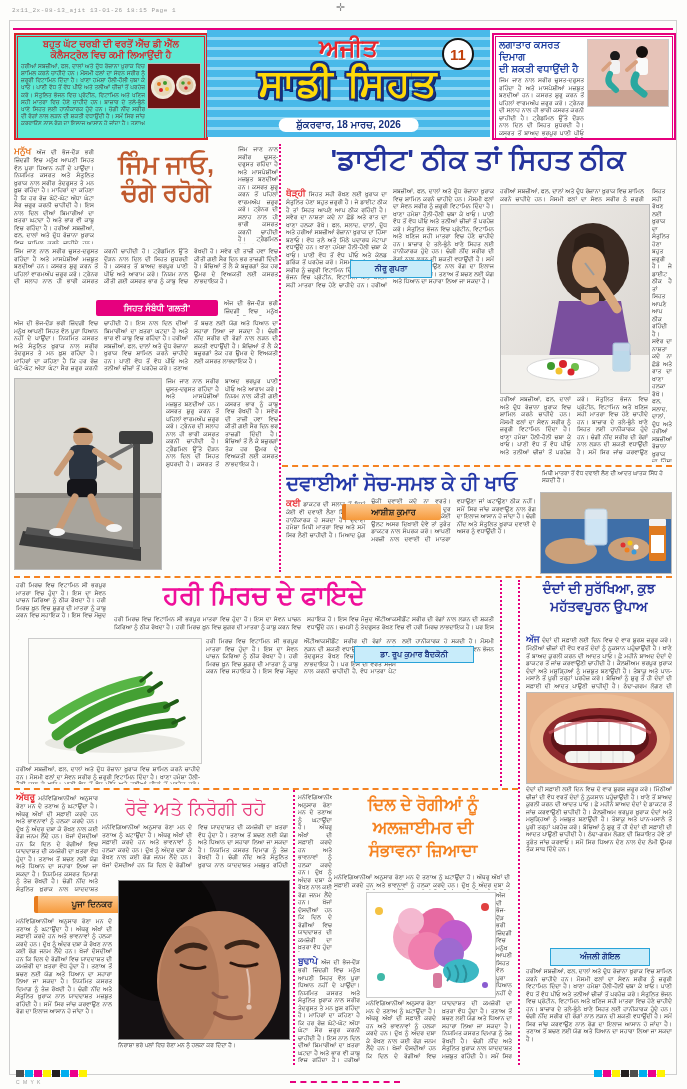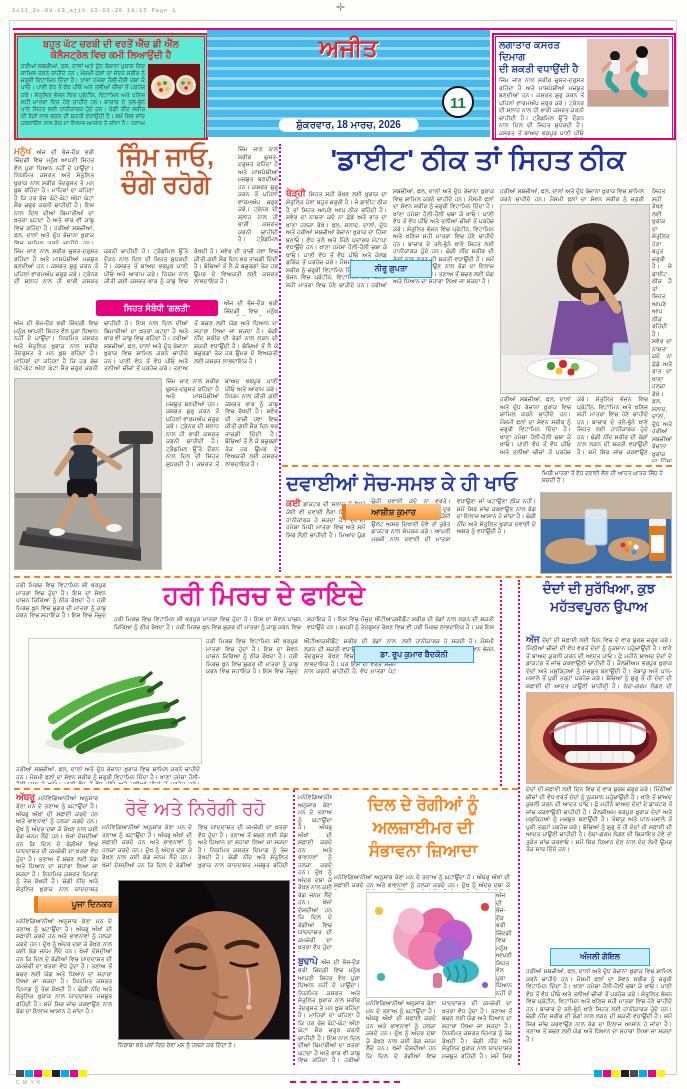--- a/index.html
+++ b/index.html
@@ -16,21 +16,21 @@
   .box-title-red{color:#d9242b;font-weight:bold;font-size:9.5px;line-height:1.15;text-align:center;}
   .box-right{left:492px;top:33px;width:180px;height:103px;border:2px solid #e6007e;background:#fff;}
   .box-right .inner{border:1px solid #e6007e;margin:1px;height:97px;padding:2px 3px;overflow:hidden;}
   .box-title-blue{color:#1e3fa0;font-weight:bold;font-size:10px;line-height:1.2;text-align:center;}
   .masthead{left:207px;top:30px;width:283px;height:107px;
     background:repeating-linear-gradient(180deg,#49b9e9 0px,#49b9e9 7px,#93d8f4 7px,#93d8f4 10px);}
   .brand{position:absolute;top:4px;left:0;width:100%;text-align:center;color:#e8262d;font-weight:bold;
          font-size:24px;text-shadow:1px 1px 0 #ffffff;}
   .pagenum{position:absolute;top:8px;right:16px;width:28px;height:28px;border-radius:50%;background:#fff;
            border:2px solid #151515;display:flex;align-items:center;justify-content:center;
-           font-weight:bold;font-size:15px;color:#15803d;margin-top:48px;}
+           font-weight:bold;font-size:15px;color:#c2410c;}
   .sehat-title{position:absolute;top:32px;left:0;width:100%;text-align:center;color:#ffd908;font-weight:bold;
        font-size:38px;letter-spacing:2px;white-space:nowrap;
        text-shadow:2px 0 0 #17317e,-2px 0 0 #17317e,0 2px 0 #17317e,0 -2px 0 #17317e,
                    2px 2px 0 #17317e,-2px -2px 0 #17317e,2px -2px 0 #17317e,-2px 2px 0 #17317e,3px 3px 0 #0e2566;}
   .datepill{position:absolute;bottom:5px;left:50%;transform:translateX(-50%);background:#fff;border-radius:10px;
             padding:1px 18px;font-size:10px;font-weight:bold;color:#17317e;white-space:nowrap;}
   
   .t6{font-size:6px;line-height:1.25;color:#222;text-align:justify;overflow:hidden;}
   .t58{font-size:5.8px;line-height:1.24;color:#4a3434;text-align:justify;overflow:hidden;}
   .cols2{column-count:2;column-gap:6px;}
@@ -100,20 +100,21 @@
           </svg>
         </span>
         <span class="t58" style="display:block;height:62px;">ਹਰੀਆਂ ਸਬਜ਼ੀਆਂ, ਫਲ, ਦਾਲਾਂ ਅਤੇ ਦੁੱਧ ਰੋਜ਼ਾਨਾ ਖੁਰਾਕ ਵਿਚ ਸ਼ਾਮਿਲ ਕਰਨੇ ਚਾਹੀਦੇ ਹਨ। ਮੌਸਮੀ ਫਲਾਂ ਦਾ ਸੇਵਨ ਸਰੀਰ ਨੂੰ ਜ਼ਰੂਰੀ ਵਿਟਾਮਿਨ ਦਿੰਦਾ ਹੈ। ਖਾਣਾ ਹਮੇਸ਼ਾ ਹੌਲੀ-ਹੌਲੀ ਚਬਾ ਕੇ ਖਾਓ। ਪਾਣੀ ਵੱਧ ਤੋਂ ਵੱਧ ਪੀਓ ਅਤੇ ਤਲੀਆਂ ਚੀਜ਼ਾਂ ਤੋਂ ਪਰਹੇਜ਼ ਕਰੋ। ਸੰਤੁਲਿਤ ਭੋਜਨ ਵਿਚ ਪ੍ਰੋਟੀਨ, ਵਿਟਾਮਿਨ ਅਤੇ ਖਣਿਜ ਸਹੀ ਮਾਤਰਾ ਵਿਚ ਹੋਣੇ ਚਾਹੀਦੇ ਹਨ। ਬਾਜ਼ਾਰ ਦੇ ਤਲੇ-ਭੁੰਨੇ ਖਾਣੇ ਸਿਹਤ ਲਈ ਹਾਨੀਕਾਰਕ ਹੁੰਦੇ ਹਨ। ਚੰਗੀ ਨੀਂਦ ਸਰੀਰ ਦੀ ਰੋਗਾਂ ਨਾਲ ਲੜਨ ਦੀ ਸ਼ਕਤੀ ਵਧਾਉਂਦੀ ਹੈ। ਸਮੇਂ ਸਿਰ ਜਾਂਚ ਕਰਵਾਉਣ ਨਾਲ ਰੋਗ ਦਾ ਇਲਾਜ ਆਸਾਨ ਹੋ ਜਾਂਦਾ ਹੈ। ਤਣਾਅ ਤੋਂ ਬਚਣ ਲਈ ਯੋਗ ਅਤੇ ਧਿਆਨ ਦਾ ਸਹਾਰਾ ਲਿਆ ਜਾ ਸਕਦਾ ਹੈ।</span>
       </div>
     </div>
   </div>
 
   <div class="abs masthead">
     <div class="brand">ਅਜੀਤ</div>
     <div class="pagenum">11</div>
+    <div class="sehat-title">ਸਾਡੀ ਸਿਹਤ</div>
     <div class="datepill">ਸ਼ੁੱਕਰਵਾਰ, 18 ਮਾਰਚ, 2026</div>
   </div>
 
   <div class="abs box-right">
     <div class="inner">
       <span class="photo" style="float:right;width:80px;height:66px;margin-left:3px;border:1px solid #ccc;">
         <svg width="80" height="66" viewBox="0 0 80 66">
           <rect width="80" height="66" fill="#e6c3b8"></rect>
             <rect y="50" width="80" height="16" fill="#caa392"></rect>
           <circle cx="27" cy="16" r="5" fill="#1a1a1a"></circle>
@@ -132,21 +133,21 @@
       </div>
       <div class="t6" style="margin-top:2px;height:64px;">ਜਿੰਮ ਜਾਣ ਨਾਲ ਸਰੀਰ ਚੁਸਤ-ਦਰੁਸਤ ਰਹਿੰਦਾ ਹੈ ਅਤੇ ਮਾਸਪੇਸ਼ੀਆਂ ਮਜ਼ਬੂਤ ਬਣਦੀਆਂ ਹਨ। ਕਸਰਤ ਸ਼ੁਰੂ ਕਰਨ ਤੋਂ ਪਹਿਲਾਂ ਵਾਰਮਅੱਪ ਜ਼ਰੂਰ ਕਰੋ। ਟ੍ਰੇਨਰ ਦੀ ਸਲਾਹ ਨਾਲ ਹੀ ਭਾਰੀ ਕਸਰਤ ਕਰਨੀ ਚਾਹੀਦੀ ਹੈ। ਟ੍ਰੈਡਮਿਲ ਉੱਤੇ ਦੌੜਨ ਨਾਲ ਦਿਲ ਦੀ ਸਿਹਤ ਸੁਧਰਦੀ ਹੈ। ਕਸਰਤ ਤੋਂ ਬਾਅਦ ਭਰਪੂਰ ਪਾਣੀ ਪੀਓ ਅਤੇ ਆਰਾਮ ਕਰੋ। ਨਿਯਮ ਨਾਲ ਕੀਤੀ ਗਈ ਕਸਰਤ ਭਾਰ ਨੂੰ ਕਾਬੂ ਵਿਚ ਰੱਖਦੀ ਹੈ। ਸਵੇਰ ਦੀ ਤਾਜ਼ੀ ਹਵਾ ਵਿਚ ਕੀਤੀ ਗਈ ਸੈਰ ਦਿਨ ਭਰ ਤਾਜ਼ਗੀ ਦਿੰਦੀ ਹੈ। ਬੱਚਿਆਂ ਤੋਂ ਲੈ ਕੇ ਬਜ਼ੁਰਗਾਂ ਤੱਕ ਹਰ ਉਮਰ ਦੇ ਵਿਅਕਤੀ ਲਈ ਕਸਰਤ ਲਾਭਦਾਇਕ ਹੈ।</div>
     </div>
   </div>
 
   <div class="abs" style="left:14px;top:142px;width:264px;height:430px;">
     <div class="abs t6" style="left:0;top:4px;width:80px;height:98px;">
       <span class="drop-orange">ਮਨੁੱਖ</span>
       <span>ਅੱਜ ਦੀ ਭੱਜ-ਦੌੜ ਭਰੀ ਜ਼ਿੰਦਗੀ ਵਿਚ ਮਨੁੱਖ ਆਪਣੀ ਸਿਹਤ ਵੱਲ ਪੂਰਾ ਧਿਆਨ ਨਹੀਂ ਦੇ ਪਾਉਂਦਾ। ਨਿਯਮਿਤ ਕਸਰਤ ਅਤੇ ਸੰਤੁਲਿਤ ਖੁਰਾਕ ਨਾਲ ਸਰੀਰ ਤੰਦਰੁਸਤ ਤੇ ਮਨ ਖ਼ੁਸ਼ ਰਹਿੰਦਾ ਹੈ। ਮਾਹਿਰਾਂ ਦਾ ਕਹਿਣਾ ਹੈ ਕਿ ਹਰ ਰੋਜ਼ ਘੱਟੋ-ਘੱਟ ਅੱਧਾ ਘੰਟਾ ਸੈਰ ਜ਼ਰੂਰ ਕਰਨੀ ਚਾਹੀਦੀ ਹੈ। ਇਸ ਨਾਲ ਦਿਲ ਦੀਆਂ ਬਿਮਾਰੀਆਂ ਦਾ ਖ਼ਤਰਾ ਘਟਦਾ ਹੈ ਅਤੇ ਭਾਰ ਵੀ ਕਾਬੂ ਵਿਚ ਰਹਿੰਦਾ ਹੈ। ਹਰੀਆਂ ਸਬਜ਼ੀਆਂ, ਫਲ, ਦਾਲਾਂ ਅਤੇ ਦੁੱਧ ਰੋਜ਼ਾਨਾ ਖੁਰਾਕ ਵਿਚ ਸ਼ਾਮਿਲ ਕਰਨੇ ਚਾਹੀਦੇ ਹਨ। ਪਾਣੀ ਵੱਧ ਤੋਂ ਵੱਧ ਪੀਓ ਅਤੇ ਤਲੀਆਂ ਚੀਜ਼ਾਂ ਤੋਂ ਪਰਹੇਜ਼ ਕਰੋ। ਤਣਾਅ ਤੋਂ ਬਚਣ ਲਈ ਯੋਗ ਅਤੇ ਧਿਆਨ ਦਾ ਸਹਾਰਾ ਲਿਆ ਜਾ ਸਕਦਾ ਹੈ। ਚੰਗੀ ਨੀਂਦ ਸਰੀਰ ਦੀ ਰੋਗਾਂ ਨਾਲ ਲੜਨ ਦੀ ਸ਼ਕਤੀ ਵਧਾਉਂਦੀ ਹੈ। ਬੱਚਿਆਂ ਤੋਂ ਲੈ ਕੇ ਬਜ਼ੁਰਗਾਂ ਤੱਕ ਹਰ ਉਮਰ ਦੇ ਵਿਅਕਤੀ ਲਈ ਕਸਰਤ ਲਾਭਦਾਇਕ ਹੈ।</span>
     </div>
-    <div class="abs hl-gym" style="left:84px;top:0;width:136px;">
+    <div class="abs hl-gym" style="left:84px;top:8px;width:136px;">
       <span>ਜਿੰਮ ਜਾਓ,</span><br>
       <span>ਚੰਗੇ ਰਹੋਗੇ</span>
     </div>
     <div class="abs t6" style="left:224px;top:4px;width:40px;height:98px;">ਜਿੰਮ ਜਾਣ ਨਾਲ ਸਰੀਰ ਚੁਸਤ-ਦਰੁਸਤ ਰਹਿੰਦਾ ਹੈ ਅਤੇ ਮਾਸਪੇਸ਼ੀਆਂ ਮਜ਼ਬੂਤ ਬਣਦੀਆਂ ਹਨ। ਕਸਰਤ ਸ਼ੁਰੂ ਕਰਨ ਤੋਂ ਪਹਿਲਾਂ ਵਾਰਮਅੱਪ ਜ਼ਰੂਰ ਕਰੋ। ਟ੍ਰੇਨਰ ਦੀ ਸਲਾਹ ਨਾਲ ਹੀ ਭਾਰੀ ਕਸਰਤ ਕਰਨੀ ਚਾਹੀਦੀ ਹੈ। ਟ੍ਰੈਡਮਿਲ ਉੱਤੇ ਦੌੜਨ ਨਾਲ ਦਿਲ ਦੀ ਸਿਹਤ ਸੁਧਰਦੀ ਹੈ। ਕਸਰਤ ਤੋਂ ਬਾਅਦ ਭਰਪੂਰ ਪਾਣੀ ਪੀਓ ਅਤੇ ਆਰਾਮ ਕਰੋ। ਨਿਯਮ ਨਾਲ ਕੀਤੀ ਗਈ ਕਸਰਤ ਭਾਰ ਨੂੰ ਕਾਬੂ ਵਿਚ ਰੱਖਦੀ ਹੈ। ਸਵੇਰ ਦੀ ਤਾਜ਼ੀ ਹਵਾ ਵਿਚ ਕੀਤੀ ਗਈ ਸੈਰ ਦਿਨ ਭਰ ਤਾਜ਼ਗੀ ਦਿੰਦੀ ਹੈ। ਬੱਚਿਆਂ ਤੋਂ ਲੈ ਕੇ ਬਜ਼ੁਰਗਾਂ ਤੱਕ ਹਰ ਉਮਰ ਦੇ ਵਿਅਕਤੀ ਲਈ ਕਸਰਤ ਲਾਭਦਾਇਕ ਹੈ।</div>
     <div class="abs t6 cols3" style="left:0;top:106px;width:264px;height:50px;">ਜਿੰਮ ਜਾਣ ਨਾਲ ਸਰੀਰ ਚੁਸਤ-ਦਰੁਸਤ ਰਹਿੰਦਾ ਹੈ ਅਤੇ ਮਾਸਪੇਸ਼ੀਆਂ ਮਜ਼ਬੂਤ ਬਣਦੀਆਂ ਹਨ। ਕਸਰਤ ਸ਼ੁਰੂ ਕਰਨ ਤੋਂ ਪਹਿਲਾਂ ਵਾਰਮਅੱਪ ਜ਼ਰੂਰ ਕਰੋ। ਟ੍ਰੇਨਰ ਦੀ ਸਲਾਹ ਨਾਲ ਹੀ ਭਾਰੀ ਕਸਰਤ ਕਰਨੀ ਚਾਹੀਦੀ ਹੈ। ਟ੍ਰੈਡਮਿਲ ਉੱਤੇ ਦੌੜਨ ਨਾਲ ਦਿਲ ਦੀ ਸਿਹਤ ਸੁਧਰਦੀ ਹੈ। ਕਸਰਤ ਤੋਂ ਬਾਅਦ ਭਰਪੂਰ ਪਾਣੀ ਪੀਓ ਅਤੇ ਆਰਾਮ ਕਰੋ। ਨਿਯਮ ਨਾਲ ਕੀਤੀ ਗਈ ਕਸਰਤ ਭਾਰ ਨੂੰ ਕਾਬੂ ਵਿਚ ਰੱਖਦੀ ਹੈ। ਸਵੇਰ ਦੀ ਤਾਜ਼ੀ ਹਵਾ ਵਿਚ ਕੀਤੀ ਗਈ ਸੈਰ ਦਿਨ ਭਰ ਤਾਜ਼ਗੀ ਦਿੰਦੀ ਹੈ। ਬੱਚਿਆਂ ਤੋਂ ਲੈ ਕੇ ਬਜ਼ੁਰਗਾਂ ਤੱਕ ਹਰ ਉਮਰ ਦੇ ਵਿਅਕਤੀ ਲਈ ਕਸਰਤ ਲਾਭਦਾਇਕ ਹੈ।</div>
     <div class="abs mag-box" style="left:82px;top:158px;width:122px;height:16px;">ਸਿਹਤ ਸੰਬੰਧੀ 'ਗਲਤੀ'</div>
     <div class="abs t6" style="left:210px;top:158px;width:54px;height:16px;">ਅੱਜ ਦੀ ਭੱਜ-ਦੌੜ ਭਰੀ ਜ਼ਿੰਦਗੀ ਵਿਚ ਮਨੁੱਖ ਆਪਣੀ ਸਿਹਤ ਵੱਲ ਪੂਰਾ ਧਿਆਨ ਨਹੀਂ ਦੇ ਪਾਉਂਦਾ। ਨਿਯਮਿਤ ਕਸਰਤ ਅਤੇ ਸੰਤੁਲਿਤ ਖੁਰਾਕ ਨਾਲ ਸਰੀਰ ਤੰਦਰੁਸਤ ਤੇ ਮਨ ਖ਼ੁਸ਼ ਰਹਿੰਦਾ ਹੈ। ਮਾਹਿਰਾਂ ਦਾ ਕਹਿਣਾ ਹੈ ਕਿ ਹਰ ਰੋਜ਼ ਘੱਟੋ-ਘੱਟ ਅੱਧਾ ਘੰਟਾ ਸੈਰ ਜ਼ਰੂਰ ਕਰਨੀ ਚਾਹੀਦੀ ਹੈ। ਇਸ ਨਾਲ ਦਿਲ ਦੀਆਂ ਬਿਮਾਰੀਆਂ ਦਾ ਖ਼ਤਰਾ ਘਟਦਾ ਹੈ ਅਤੇ ਭਾਰ ਵੀ ਕਾਬੂ ਵਿਚ ਰਹਿੰਦਾ ਹੈ। ਹਰੀਆਂ ਸਬਜ਼ੀਆਂ, ਫਲ, ਦਾਲਾਂ ਅਤੇ ਦੁੱਧ ਰੋਜ਼ਾਨਾ ਖੁਰਾਕ ਵਿਚ ਸ਼ਾਮਿਲ ਕਰਨੇ ਚਾਹੀਦੇ ਹਨ। ਪਾਣੀ ਵੱਧ ਤੋਂ ਵੱਧ ਪੀਓ ਅਤੇ ਤਲੀਆਂ ਚੀਜ਼ਾਂ ਤੋਂ ਪਰਹੇਜ਼ ਕਰੋ। ਤਣਾਅ ਤੋਂ ਬਚਣ ਲਈ ਯੋਗ ਅਤੇ ਧਿਆਨ ਦਾ ਸਹਾਰਾ ਲਿਆ ਜਾ ਸਕਦਾ ਹੈ। ਚੰਗੀ ਨੀਂਦ ਸਰੀਰ ਦੀ ਰੋਗਾਂ ਨਾਲ ਲੜਨ ਦੀ ਸ਼ਕਤੀ ਵਧਾਉਂਦੀ ਹੈ। ਬੱਚਿਆਂ ਤੋਂ ਲੈ ਕੇ ਬਜ਼ੁਰਗਾਂ ਤੱਕ ਹਰ ਉਮਰ ਦੇ ਵਿਅਕਤੀ ਲਈ ਕਸਰਤ ਲਾਭਦਾਇਕ ਹੈ।</div>
     <div class="abs t6 cols3" style="left:0;top:178px;width:264px;height:54px;">ਅੱਜ ਦੀ ਭੱਜ-ਦੌੜ ਭਰੀ ਜ਼ਿੰਦਗੀ ਵਿਚ ਮਨੁੱਖ ਆਪਣੀ ਸਿਹਤ ਵੱਲ ਪੂਰਾ ਧਿਆਨ ਨਹੀਂ ਦੇ ਪਾਉਂਦਾ। ਨਿਯਮਿਤ ਕਸਰਤ ਅਤੇ ਸੰਤੁਲਿਤ ਖੁਰਾਕ ਨਾਲ ਸਰੀਰ ਤੰਦਰੁਸਤ ਤੇ ਮਨ ਖ਼ੁਸ਼ ਰਹਿੰਦਾ ਹੈ। ਮਾਹਿਰਾਂ ਦਾ ਕਹਿਣਾ ਹੈ ਕਿ ਹਰ ਰੋਜ਼ ਘੱਟੋ-ਘੱਟ ਅੱਧਾ ਘੰਟਾ ਸੈਰ ਜ਼ਰੂਰ ਕਰਨੀ ਚਾਹੀਦੀ ਹੈ। ਇਸ ਨਾਲ ਦਿਲ ਦੀਆਂ ਬਿਮਾਰੀਆਂ ਦਾ ਖ਼ਤਰਾ ਘਟਦਾ ਹੈ ਅਤੇ ਭਾਰ ਵੀ ਕਾਬੂ ਵਿਚ ਰਹਿੰਦਾ ਹੈ। ਹਰੀਆਂ ਸਬਜ਼ੀਆਂ, ਫਲ, ਦਾਲਾਂ ਅਤੇ ਦੁੱਧ ਰੋਜ਼ਾਨਾ ਖੁਰਾਕ ਵਿਚ ਸ਼ਾਮਿਲ ਕਰਨੇ ਚਾਹੀਦੇ ਹਨ। ਪਾਣੀ ਵੱਧ ਤੋਂ ਵੱਧ ਪੀਓ ਅਤੇ ਤਲੀਆਂ ਚੀਜ਼ਾਂ ਤੋਂ ਪਰਹੇਜ਼ ਕਰੋ। ਤਣਾਅ ਤੋਂ ਬਚਣ ਲਈ ਯੋਗ ਅਤੇ ਧਿਆਨ ਦਾ ਸਹਾਰਾ ਲਿਆ ਜਾ ਸਕਦਾ ਹੈ। ਚੰਗੀ ਨੀਂਦ ਸਰੀਰ ਦੀ ਰੋਗਾਂ ਨਾਲ ਲੜਨ ਦੀ ਸ਼ਕਤੀ ਵਧਾਉਂਦੀ ਹੈ। ਬੱਚਿਆਂ ਤੋਂ ਲੈ ਕੇ ਬਜ਼ੁਰਗਾਂ ਤੱਕ ਹਰ ਉਮਰ ਦੇ ਵਿਅਕਤੀ ਲਈ ਕਸਰਤ ਲਾਭਦਾਇਕ ਹੈ।</div>
     <div class="abs photo" style="left:0;top:236px;width:146px;height:190px;border:1px solid #bbb;">
       <svg width="146" height="190" viewBox="0 0 146 190">

